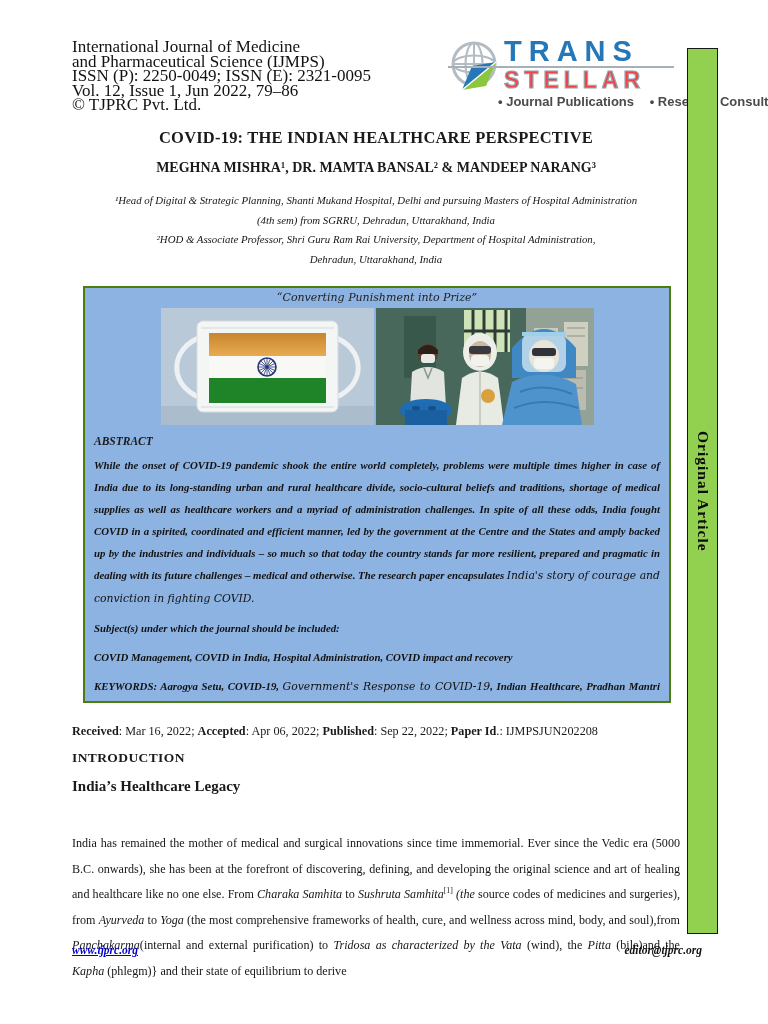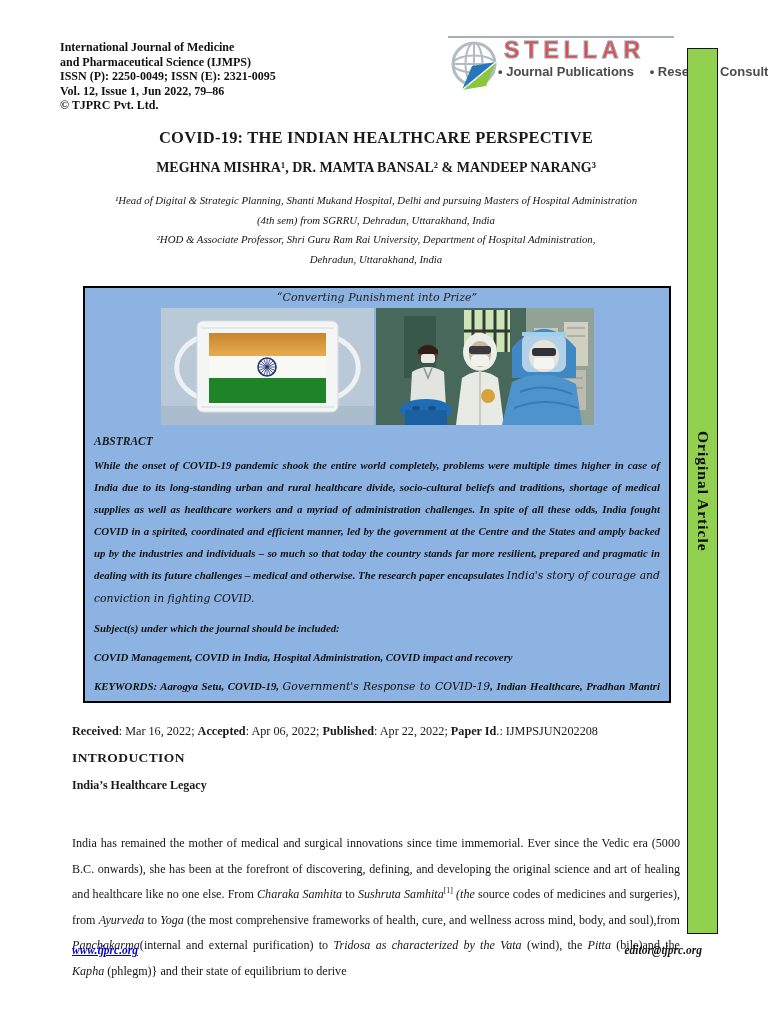--- a/index.html
+++ b/index.html
@@ -1,21 +1,21 @@
 <!DOCTYPE html>
 <html><head>
 <meta charset="utf-8">
 <style>
   html,body{margin:0;padding:0;background:#ffffff;}
   .page{position:relative;width:768px;height:1024px;background:#ffffff;overflow:hidden;
         font-family:"Liberation Serif",serif;color:#1a1a1a;}
 
   
-  .journal-header{position:absolute;left:60px;top:40px;font-weight:bold;
-        font-size:12px;line-height:14.6px;color:#111;}
+  .journal-header{position:absolute;left:72px;top:40px;font-weight:normal;
+        font-size:17px;line-height:14.6px;color:#111;}
 
   
   .logo{position:absolute;left:448px;top:36px;width:228px;height:78px;}
   .logo .globe{position:absolute;left:0;top:2px;}
   .logo-text{position:absolute;left:56px;top:0;width:170px;}
   .brand-top{font-family:"Liberation Sans",sans-serif;color:#2577b8;font-size:29px;
         font-weight:600;letter-spacing:7px;line-height:30px;}
   .brand-rule{border-top:2px solid #a8b0b7;margin:0 0 0 -56px;}
   .brand-bottom{font-family:"Liberation Sans",sans-serif;font-size:23px;font-weight:600;
         letter-spacing:5px;line-height:24px;color:#ef4444;
@@ -34,37 +34,37 @@
   
   .title{position:absolute;left:72px;top:128px;width:608px;margin:0;text-align:center;
         font-size:16.5px;font-weight:bold;letter-spacing:0.2px;}
   .authors{position:absolute;left:72px;top:160px;width:608px;text-align:center;
         font-size:14px;font-weight:bold;}
   .affiliations{position:absolute;left:72px;top:191px;width:608px;text-align:center;
         font-style:italic;font-size:10.8px;line-height:19.5px;color:#151515;}
 
   
   .abstract-box{position:absolute;left:83px;top:286px;width:588px;height:417px;
-        background:#8db3e2;border:2px solid #000000;box-sizing:border-box;overflow:hidden;}
+        background:#8db3e2;border:2px solid #4d7c0f;box-sizing:border-box;overflow:hidden;}
   .caption{margin-top:3px;text-align:center;font-family:"DejaVu Serif",serif;
         font-style:italic;font-size:11px;color:#222;}
   .photos{display:flex;justify-content:center;gap:2px;margin-top:4px;}
   .abs-heading{margin:10px 9px 0 9px;font-weight:bold;font-style:italic;font-size:11.5px;}
   .abs-body,.abs-subject-heading,.abs-subjects,.abs-keywords{
         margin:7px 9px 0 9px;font-weight:bold;font-style:italic;font-size:10.8px;
         line-height:22px;text-align:justify;color:#111;}
   .abs-subject-heading,.abs-subjects{text-align:left;}
   .script{font-family:"DejaVu Serif",serif;font-weight:normal;font-style:italic;}
 
   
   .meta-line{position:absolute;left:72px;top:724px;width:608px;font-size:12.2px;}
   .meta-line .b{font-weight:bold;}
   .intro-heading{position:absolute;left:72px;top:750px;margin:0;font-size:13.5px;
         font-weight:bold;letter-spacing:0.4px;}
-  .intro-subheading{position:absolute;left:72px;top:778px;margin:0;font-size:12px;
+  .intro-subheading{position:absolute;left:72px;top:778px;margin:0;font-size:15px;
         font-weight:bold;}
   .intro-paragraph{position:absolute;left:72px;top:831px;width:608px;margin:0;
         font-size:12.1px;line-height:25.6px;text-align:justify;color:#161616;}
   .intro-paragraph .i{font-style:italic;}
   sup{font-size:0.65em;vertical-align:super;line-height:0;}
 
   
   .footer{position:absolute;left:72px;top:944px;width:630px;display:flex;
         justify-content:space-between;font-size:11.5px;font-weight:bold;font-style:italic;}
   .footer .site{color:#0000cc;text-decoration:underline;cursor:pointer;}
@@ -88,20 +88,21 @@
       <circle cx="26" cy="26" r="21" fill="#ffffff" stroke="#b4bcc3" stroke-width="3"></circle>
       <ellipse cx="26" cy="26" rx="21" ry="8.5" fill="none" stroke="#b4bcc3" stroke-width="2"></ellipse>
       <ellipse cx="26" cy="26" rx="8.5" ry="21" fill="none" stroke="#b4bcc3" stroke-width="2"></ellipse>
       <line x1="5" y1="26" x2="47" y2="26" stroke="#b4bcc3" stroke-width="2"></line>
       <line x1="26" y1="5" x2="26" y2="47" stroke="#b4bcc3" stroke-width="2"></line>
       <polygon points="14,52 24,28 48,24 31,38" fill="#2577b8"></polygon>
       <polygon points="14,52 31,38 48,24 38,48" fill="#8cc63f"></polygon>
       <line x1="14" y1="52" x2="48" y2="24" stroke="#ffffff" stroke-width="1.4"></line>
     </svg>
     <div class="logo-text">
+      <div class="brand-top">TRANS</div>
       <div class="brand-rule"></div>
       <div class="brand-bottom">STELLAR</div>
       <div class="taglines">
         <span>• Journal Publications</span>
         <span>• Research Consultancy</span>
       </div>
     </div>
   </div>
 
   <div class="side-bar">
@@ -208,21 +209,21 @@
       </svg>
     </div>
 
     <div class="abs-heading">ABSTRACT</div>
     <p class="abs-body"><span>While the onset of COVID-19 pandemic shook the entire world completely, problems were multiple times higher in case of India due to its long-standing urban and rural healthcare divide, socio-cultural beliefs and traditions, shortage of medical supplies as well as healthcare workers and a myriad of administration challenges. In spite of all these odds, India fought COVID in a spirited, coordinated and efficient manner, led by the government at the Centre and the States and amply backed up by the industries and individuals – so much so that today the country stands far more resilient, prepared and pragmatic in dealing with its future challenges – medical and otherwise. The research paper encapsulates </span><span class="script">India's story of courage and conviction in fighting COVID.</span></p>
     <p class="abs-subject-heading">Subject(s) under which the journal should be included:</p>
     <p class="abs-subjects">COVID Management, COVID in India, Hospital Administration, COVID impact and recovery</p>
     <p class="abs-keywords"><span>KEYWORDS: Aarogya Setu, COVID-19, </span><span class="script">Government's Response to COVID-19</span><span>, Indian Healthcare, Pradhan Mantri Garib Kalyan Package.</span></p>
   </div>
 
-  <div class="meta-line"><span class="b">Received</span><span>: Mar 16, 2022; </span><span class="b">Accepted</span><span>: Apr 06, 2022; </span><span class="b">Published</span><span>: Apr 22, 2022; </span><span class="b">Paper Id</span><span>.: IJMPSJUN202208</span></div>
+  <div class="meta-line"><span class="b">Received</span><span>: Mar 16, 2022; </span><span class="b">Accepted</span><span>: Apr 06, 2022; </span><span class="b">Published</span><span>: Sep 22, 2022; </span><span class="b">Paper Id</span><span>.: IJMPSJUN202208</span></div>
 
   <h2 class="intro-heading">INTRODUCTION</h2>
   <h3 class="intro-subheading">India’s Healthcare Legacy</h3>
   <p class="intro-paragraph"><span>India has remained the mother of medical and surgical innovations since time immemorial. Ever since the Vedic era (5000 B.C. onwards), she has been at the forefront of discovering, defining, and developing the original science and art of healing and healthcare like no one else. From </span><span class="i">Charaka Samhita</span><span> to </span><span class="i">Sushruta Samhita</span><sup>[1]</sup><span class="i"> (the</span><span> source codes of medicines and surgeries), from </span><span class="i">Ayurveda</span><span> to </span><span class="i">Yoga</span><span> (the most comprehensive frameworks of health, cure, and wellness across mind, body, and soul),from </span><span class="i">Panchakarma</span><span>(internal and external purification) to </span><span class="i">Tridosa as characterized by the Vata</span><span> (wind), the </span><span class="i">Pitta</span><span> (bile)and the </span><span class="i">Kapha</span><span> (phlegm)} and their state of equilibrium to derive</span></p>
 
   <div class="footer">
     <a class="site">www.tjprc.org</a>
     <span class="email">editor@tjprc.org</span>
   </div>
 

